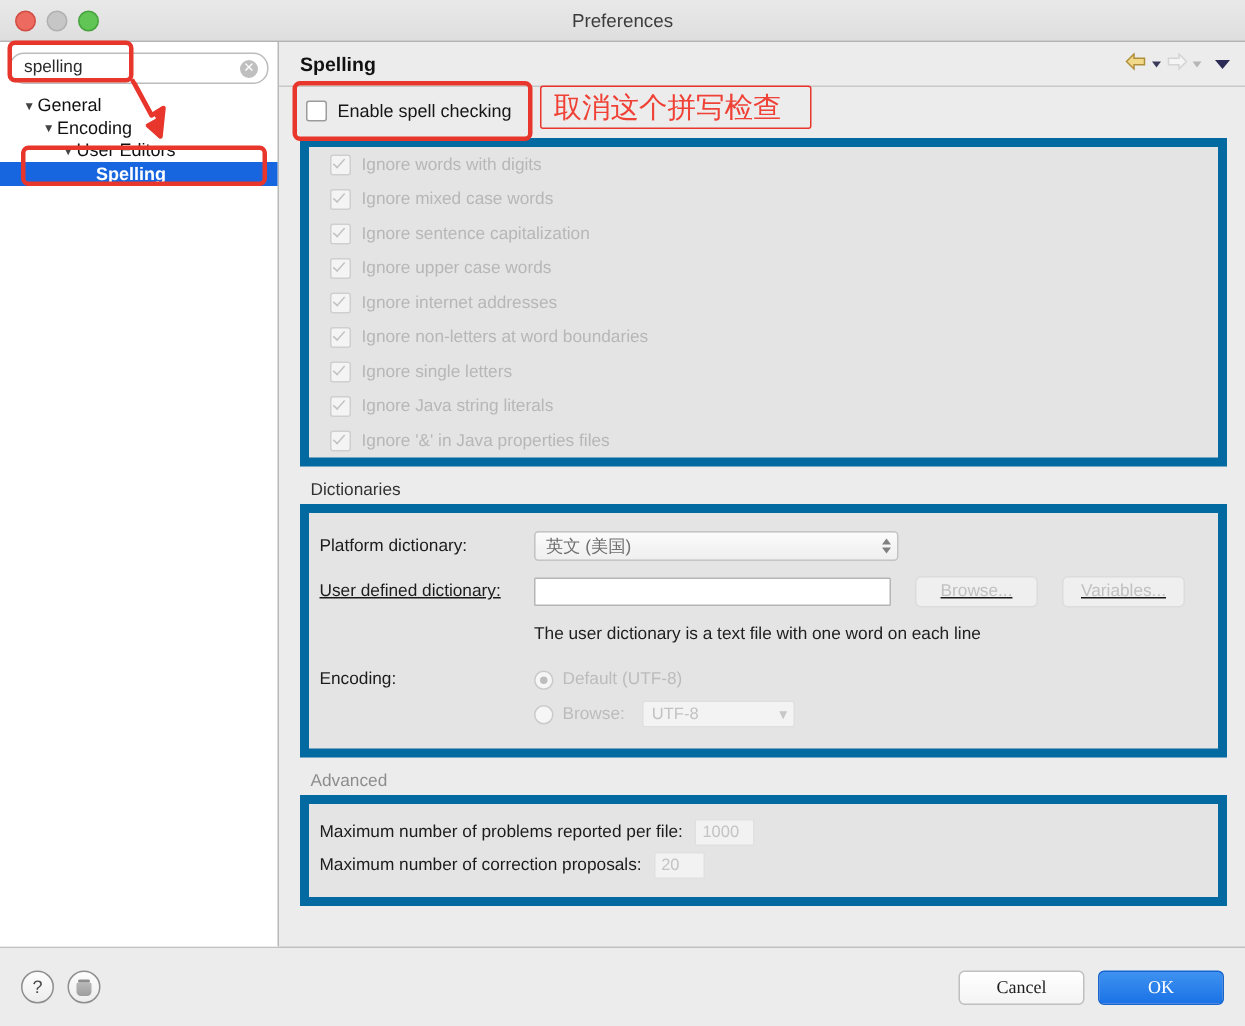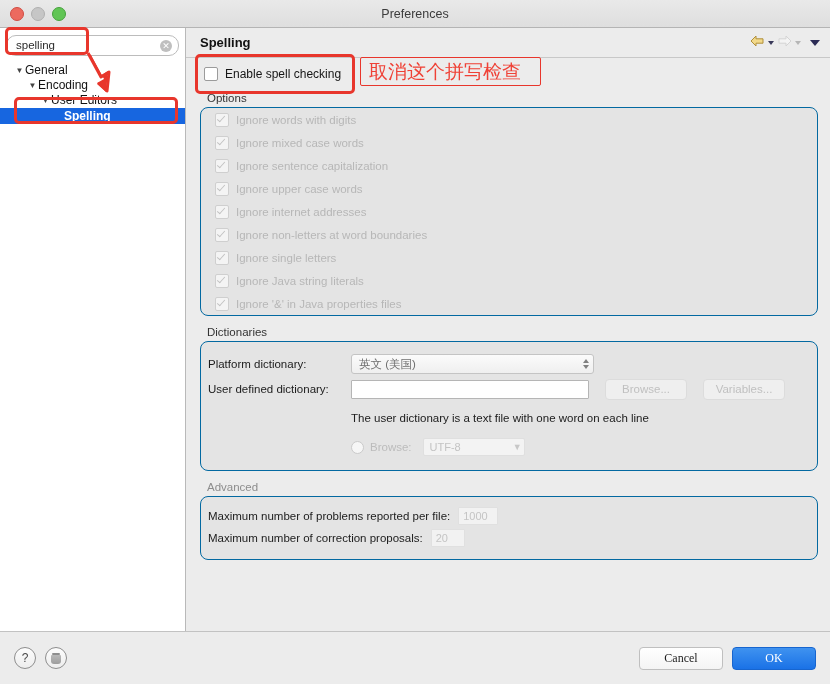--- a/index.html
+++ b/index.html
@@ -84,21 +84,21 @@
     content:"";position:absolute;left:3px;top:0px;width:3px;height:7px;
     border:solid #c2c2c2;border-width:0 1.6px 1.6px 0;transform:rotate(42deg);
   }
   .enable-row .lab{font-size:12px;color:#161616;}
 
   
   .group{margin-top:2px;}
   .group-title{font-size:11.5px;color:#333;padding:0 0 3px 7px;}
   .group-title.dim{color:#8d8d8d;}
   .group-box{
-    background:#e4e4e4;border:1px solid #0369a1;border-radius:8px;
+    background:#e4e4e4;border:6px solid #0369a1;border-radius:0;
   }
   .opt{display:flex;align-items:center;height:23px;padding-left:14px;}
   .opt .lab{font-size:11.5px;color:#b7b7b7;}
 
   
   .dict-box{padding:10px 0 12px 0;}
   .frow{display:flex;align-items:center;min-height:24px;padding-left:7px;}
   .flabel{font-size:11.5px;color:#1c1c1c;width:143px;flex:0 0 143px;}
   .popup{
     width:230px;height:18px;border:1px solid #c4c4c4;border-radius:3px;
@@ -250,21 +250,20 @@
       </div>
 
       <div class="content">
 
         <div class="enable-row">
           <span class="cb"></span>
           <span class="lab">Enable spell checking</span>
         </div>
 
         <div class="group">
-          <div class="group-title">Options</div>
           <div class="group-box">
             <div class="opt">
               <span class="cb checked dis"></span>
               <span class="lab">Ignore words with digits</span>
             </div>
             <div class="opt">
               <span class="cb checked dis"></span>
               <span class="lab">Ignore mixed case words</span>
             </div>
             <div class="opt">
@@ -306,29 +305,34 @@
               <span class="flabel">Platform dictionary:</span>
               <div class="popup">
                 <span class="pv">英文 (美国)</span>
                 <span class="stepper">
                     <i class="up"></i>
                     <i class="dn"></i>
                   </span>
               </div>
             </div>
 
-            <div class="frow" style="margin-top:1px;">
+            <div class="frow" style="margin-top:6px;text-decoration:underline;">
               <span class="flabel">User defined dictionary:</span>
               <div class="textinput"></div>
               <div class="btn-dis">Browse...</div>
               <div class="btn-dis">Variables...</div>
             </div>
 
             <div class="hint">The user dictionary is a text file with one word on each line</div>
 
+            <div class="frow">
+              <span class="flabel">Encoding:</span>
+              <span class="radio on"></span>
+              <span class="rlab">Default (UTF-8)</span>
+            </div>
 
             <div class="frow" style="min-height:22px;">
               <span class="flabel"></span>
               <span class="radio"></span>
               <span class="rlab">Browse:</span>
               <div class="combo-dis">
                 <span class="cv">UTF-8</span>
                 <span class="chev">▼</span>
               </div>
             </div>

